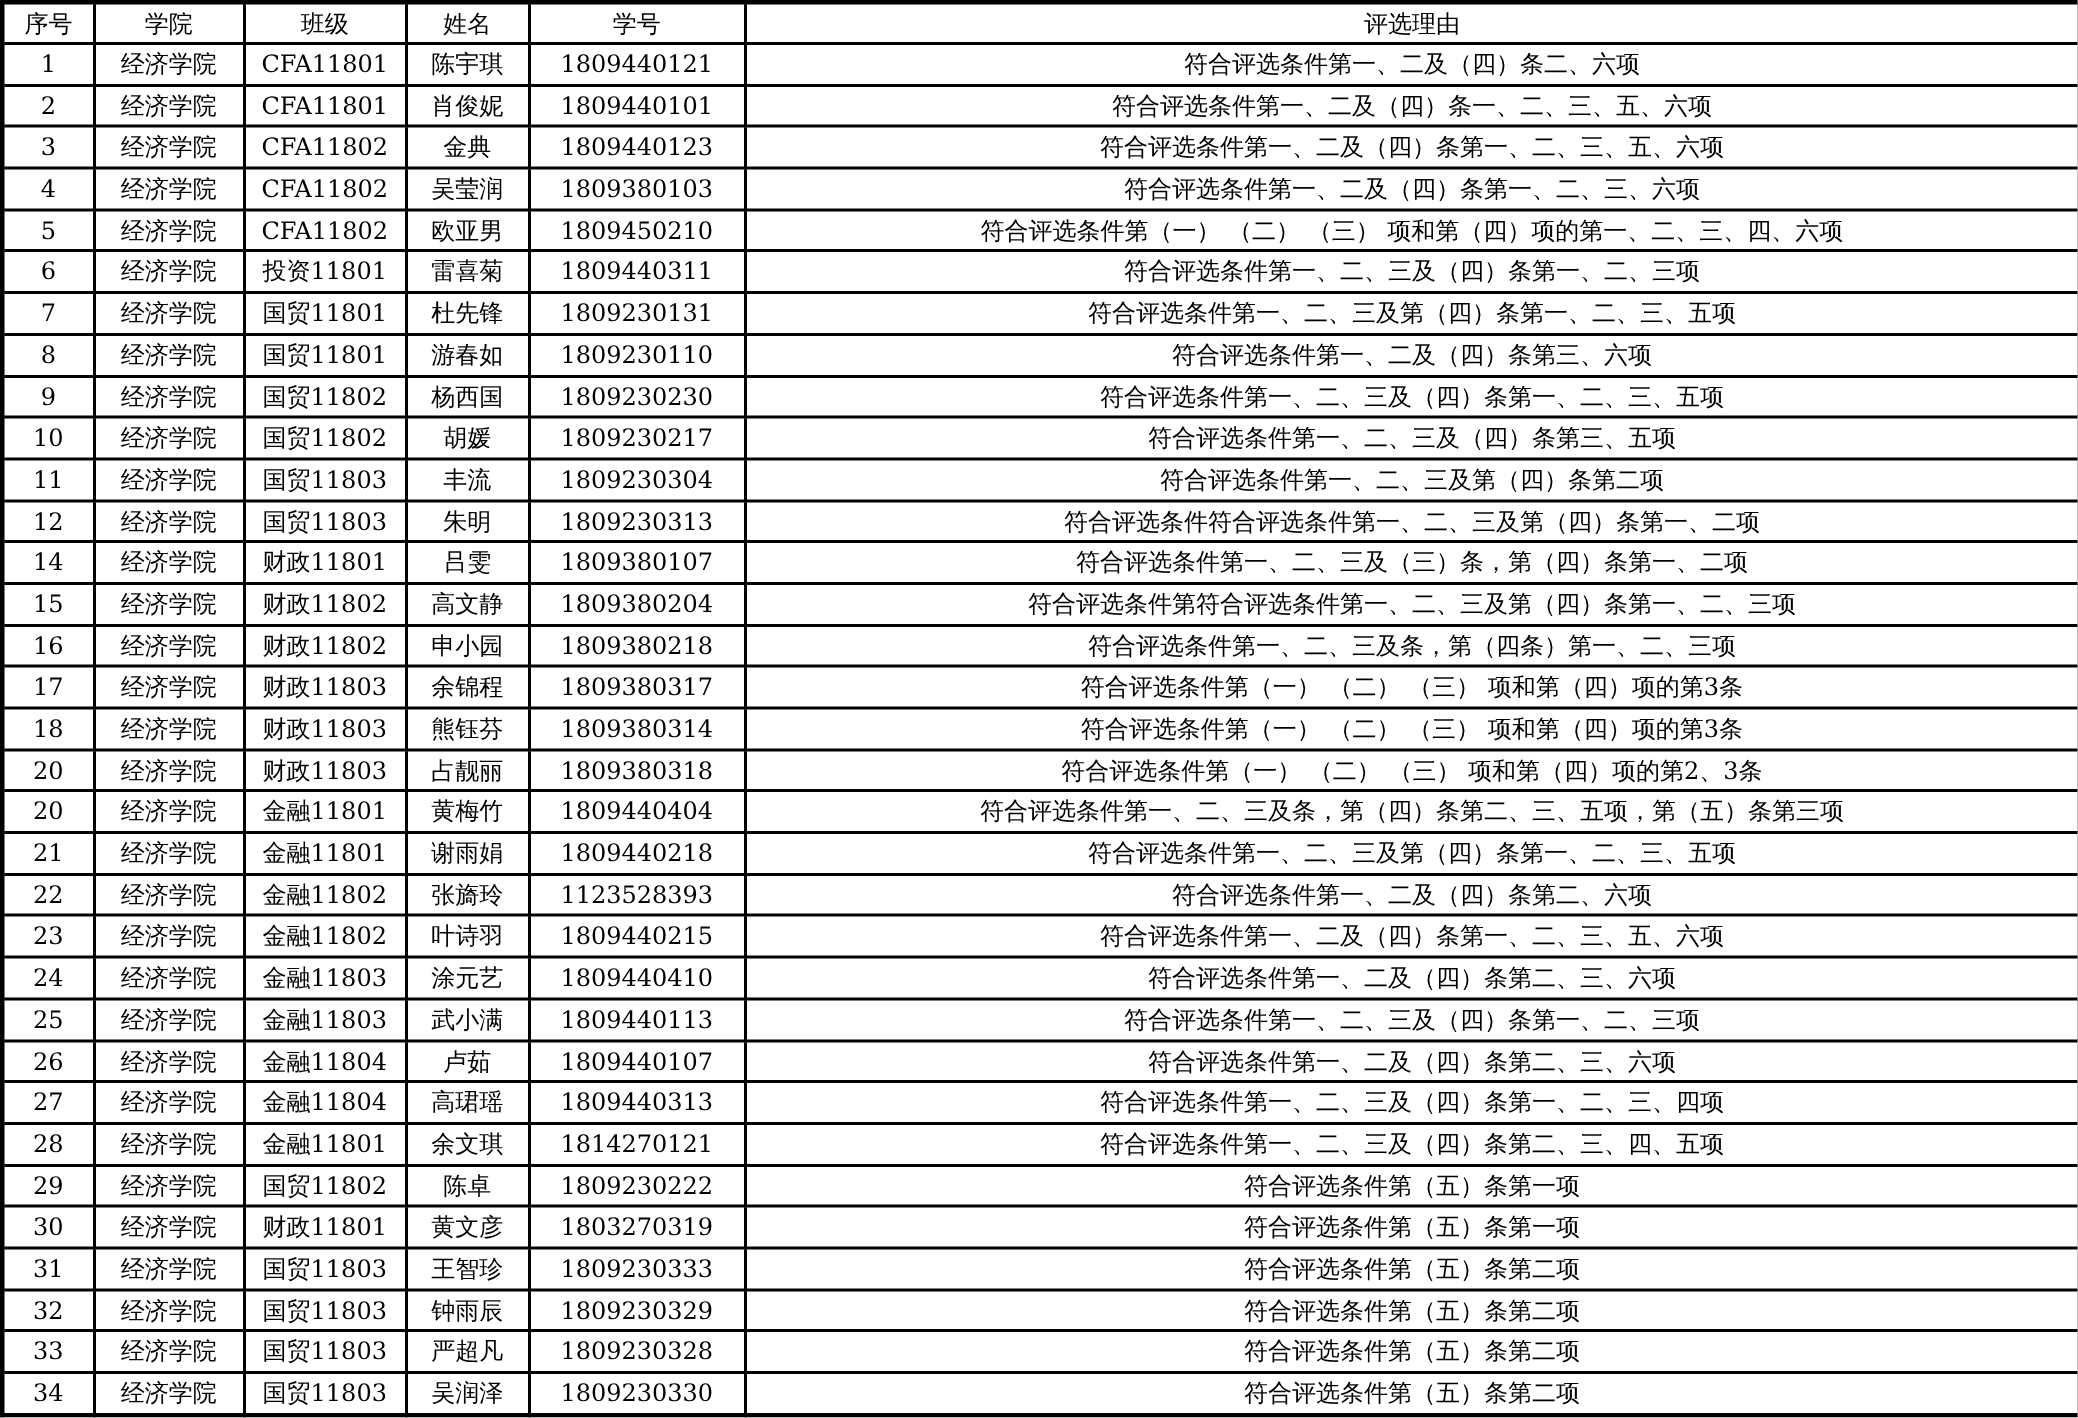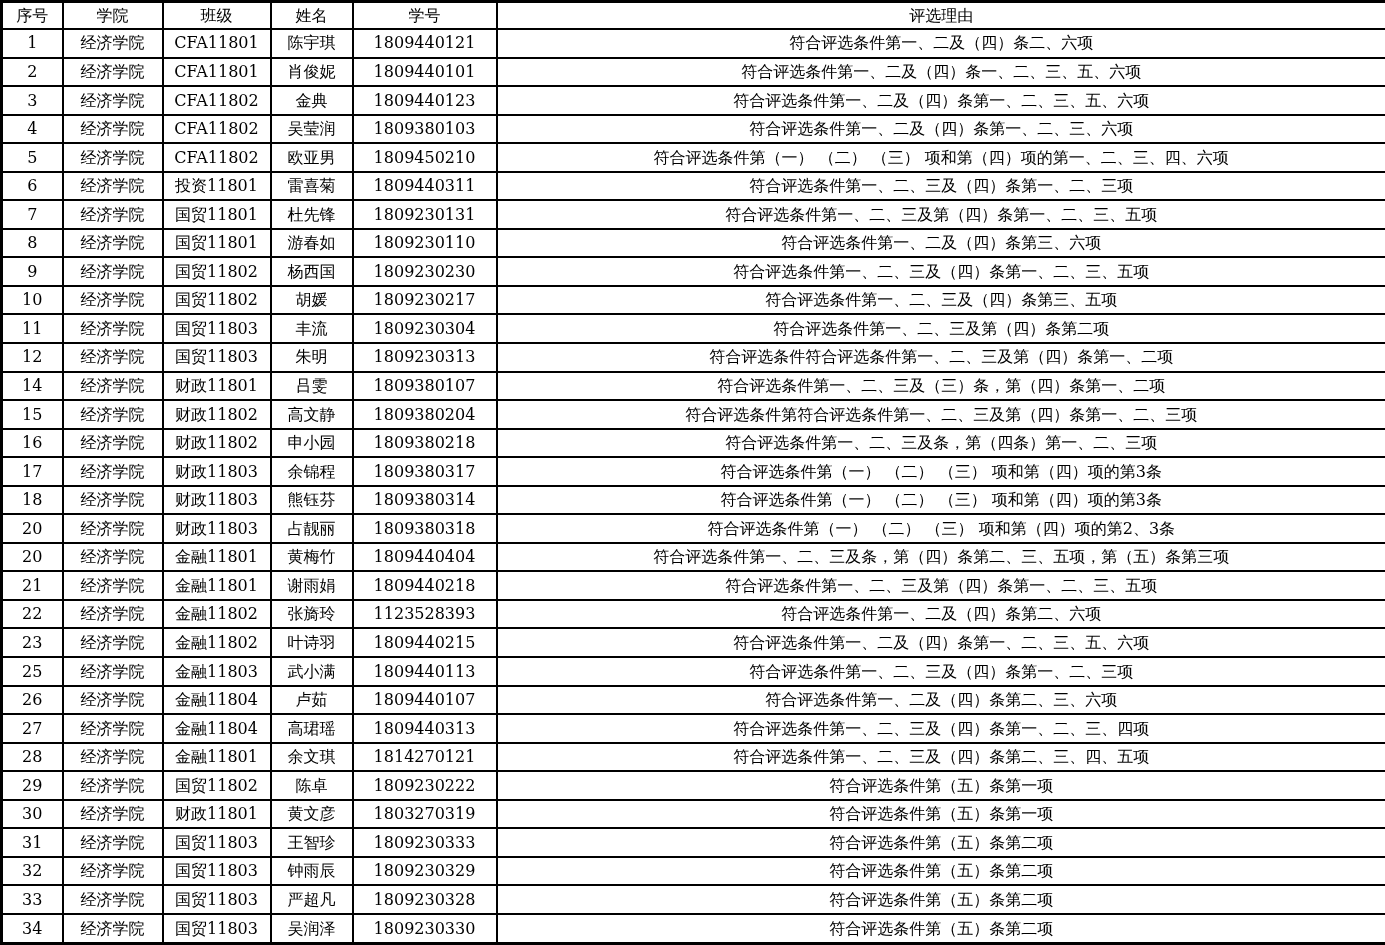--- a/index.html
+++ b/index.html
@@ -228,20 +228,28 @@
       </tr>
       <tr>
         <td>23</td>
         <td>经济学院</td>
         <td>金融11802</td>
         <td>叶诗羽</td>
         <td>1809440215</td>
         <td>符合评选条件第一、二及（四）条第一、二、三、五、六项</td>
       </tr>
       <tr>
+        <td>24</td>
+        <td>经济学院</td>
+        <td>金融11803</td>
+        <td>涂元艺</td>
+        <td>1809440410</td>
+        <td>符合评选条件第一、二及（四）条第二、三、六项</td>
+      </tr>
+      <tr>
         <td>25</td>
         <td>经济学院</td>
         <td>金融11803</td>
         <td>武小满</td>
         <td>1809440113</td>
         <td>符合评选条件第一、二、三及（四）条第一、二、三项</td>
       </tr>
       <tr>
         <td>26</td>
         <td>经济学院</td>

